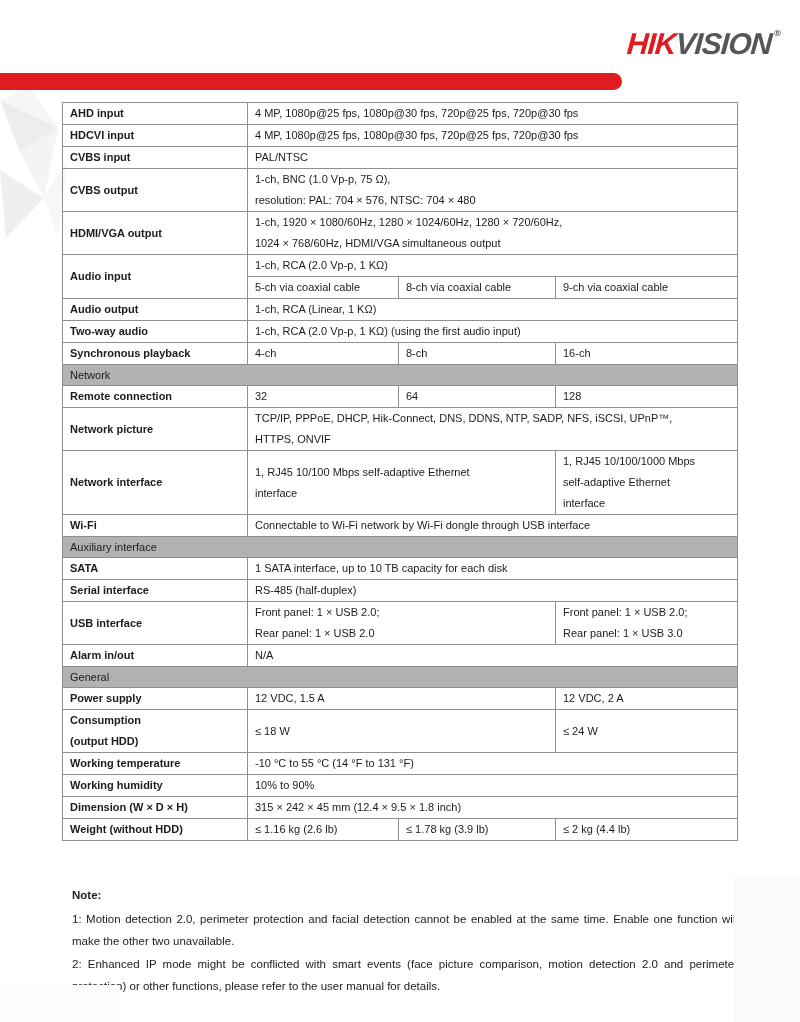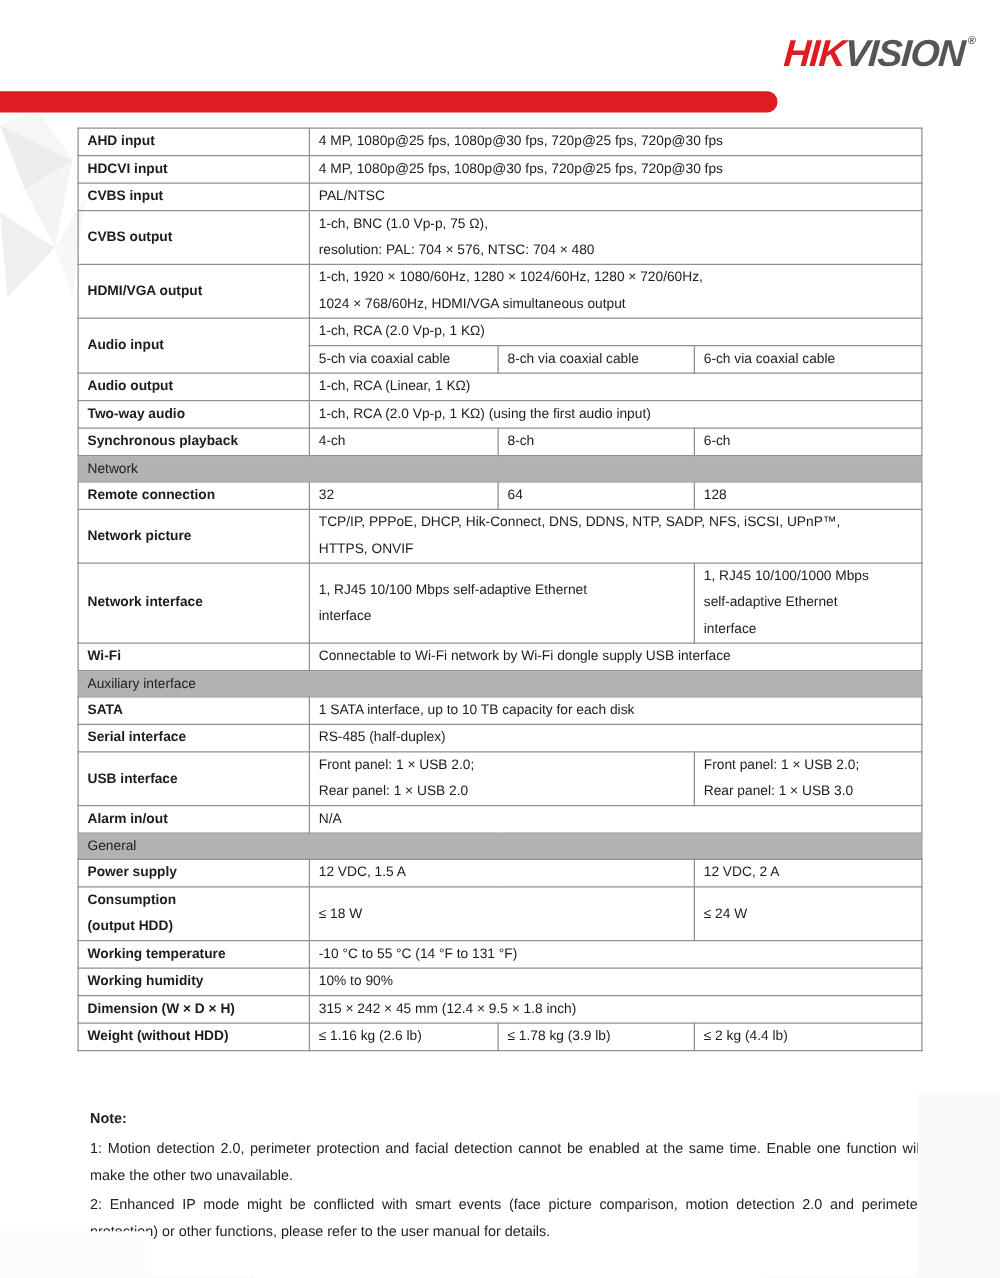--- a/index.html
+++ b/index.html
@@ -134,21 +134,21 @@
           </td>
         </tr>
         <tr>
           <td class="value">
             <div>5-ch via coaxial cable</div>
           </td>
           <td class="value">
             <div>8-ch via coaxial cable</div>
           </td>
           <td class="value">
-            <div>6-ch via coaxial cable</div>
+            <div>9-ch via coaxial cable</div>
           </td>
         </tr>
         <tr>
           <td class="label">
             <div>Audio output</div>
           </td>
           <td class="value" colspan="3">
             <div>1-ch, RCA (Linear, 1 KΩ)</div>
           </td>
         </tr>
@@ -164,21 +164,21 @@
           <td class="label">
             <div>Synchronous playback</div>
           </td>
           <td class="value">
             <div>4-ch</div>
           </td>
           <td class="value">
             <div>8-ch</div>
           </td>
           <td class="value">
-            <div>6-ch</div>
+            <div>16-ch</div>
           </td>
         </tr>
         <tr>
           <td colspan="4" class="section">Network</td>
         </tr>
         <tr>
           <td class="label">
             <div>Remote connection</div>
           </td>
           <td class="value">
@@ -212,21 +212,21 @@
             <div>1, RJ45 10/100/1000 Mbps</div>
             <div>self-adaptive Ethernet</div>
             <div>interface</div>
           </td>
         </tr>
         <tr>
           <td class="label">
             <div>Wi-Fi</div>
           </td>
           <td class="value" colspan="3">
-            <div>Connectable to Wi-Fi network by Wi-Fi dongle supply USB interface</div>
+            <div>Connectable to Wi-Fi network by Wi-Fi dongle through USB interface</div>
           </td>
         </tr>
         <tr>
           <td colspan="4" class="section">Auxiliary interface</td>
         </tr>
         <tr>
           <td class="label">
             <div>SATA</div>
           </td>
           <td class="value" colspan="3">

